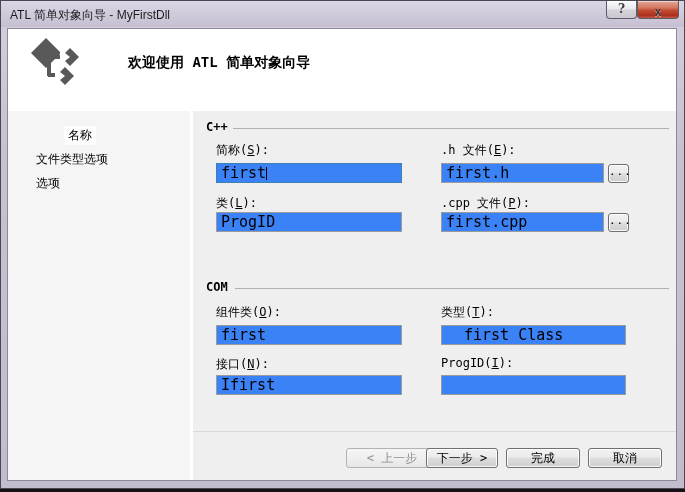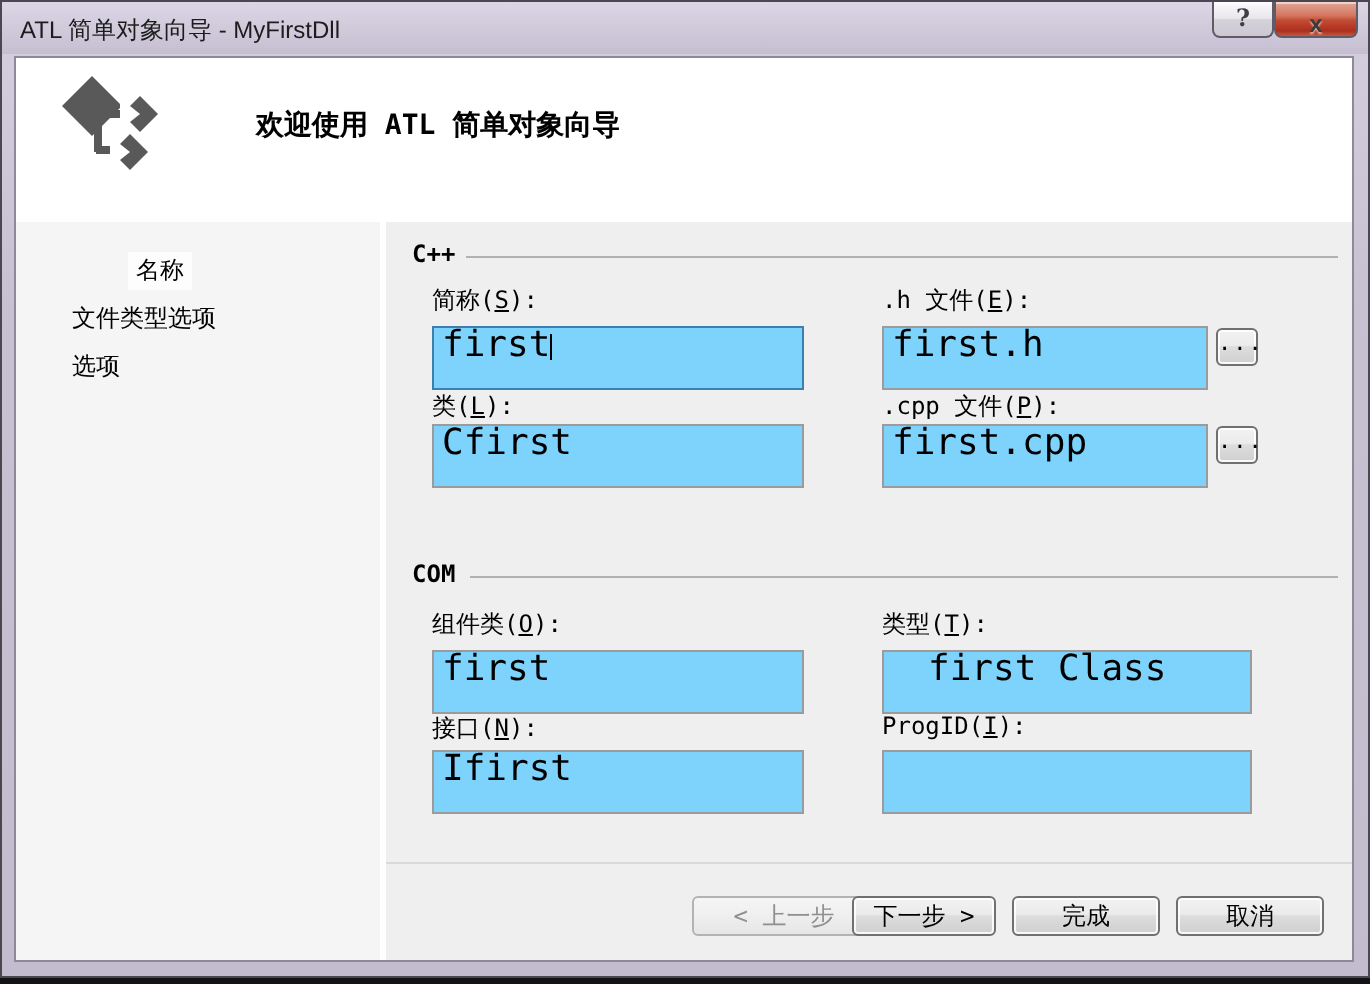--- a/index.html
+++ b/index.html
@@ -63,22 +63,22 @@
   .content { position:absolute; left:185px; top:0; right:0; bottom:0; background:#efefef; }
   .side-item {
     position:absolute; left:24px; font-size:12px; color:#000; padding:1px 4px; white-space:nowrap;
   }
   .side-item.active { background:#fdfdfd; }
   .group-label { position:absolute; font-size:12px; font-weight:bold; color:#000; }
   .group-line { position:absolute; height:1px; background:#b1b1b1; }
   .fld-label { position:absolute; font-size:12px; color:#000; white-space:nowrap; }
   .mn { text-decoration:underline; }
   .textbox {
-    position:absolute; height:32px; background:#7dd3fc;
-    border:1px solid #9b9b9b; font-size:18px; line-height:18px;
+    position:absolute; height:20px; background:#3b82f6;
+    border:1px solid #9b9b9b; font-size:15px; line-height:18px;
     padding-left:4px; white-space:pre; overflow:hidden; color:#000;
   }
   .textbox.focused { border:1px solid #3c7fb1; }
   .caret { display:inline-block; width:1px; height:13px; background:#000; vertical-align:-2px; }
   .btn {
     position:absolute; height:20px;
     border:1px solid #707070; border-radius:3px;
     background:linear-gradient(#f2f2f2,#ebebeb 45%,#dddddd 50%,#cfcfcf);
     box-shadow:inset 0 0 0 1px rgba(255,255,255,.85);
     font-size:12px; color:#000; text-align:center; line-height:18px;
@@ -138,21 +138,21 @@
         <div class="group-line" style="left:40px; top:17px; width:436px;"></div>
 
         <div class="fld-label" style="left:23px; top:31px;"><span>简称(</span><span class="mn">S</span><span>):</span></div>
         <div class="textbox focused" style="left:23px; top:52px; width:186px;"><span>first</span><span class="caret"></span></div>
 
         <div class="fld-label" style="left:248px; top:31px;"><span>.h 文件(</span><span class="mn">E</span><span>):</span></div>
         <div class="textbox" style="left:248px; top:52px; width:163px;"><span>first.h</span></div>
         <div class="btn browse-btn" style="left:415px; top:53px;">...</div>
 
         <div class="fld-label" style="left:23px; top:84px;"><span>类(</span><span class="mn">L</span><span>):</span></div>
-        <div class="textbox" style="left:23px; top:101px; width:186px;"><span>Cfirst</span></div>
+        <div class="textbox" style="left:23px; top:101px; width:186px;"><span>ProgID</span></div>
 
         <div class="fld-label" style="left:248px; top:84px;"><span>.cpp 文件(</span><span class="mn">P</span><span>):</span></div>
         <div class="textbox" style="left:248px; top:101px; width:163px;"><span>first.cpp</span></div>
         <div class="btn browse-btn" style="left:415px; top:102px;">...</div>
 
         <div class="group-label" style="left:13px; top:169px;">COM</div>
         <div class="group-line" style="left:42px; top:177px; width:434px;"></div>
 
         <div class="fld-label" style="left:23px; top:193px;"><span>组件类(</span><span class="mn">O</span><span>):</span></div>
         <div class="textbox" style="left:23px; top:214px; width:186px;"><span>first</span></div>

